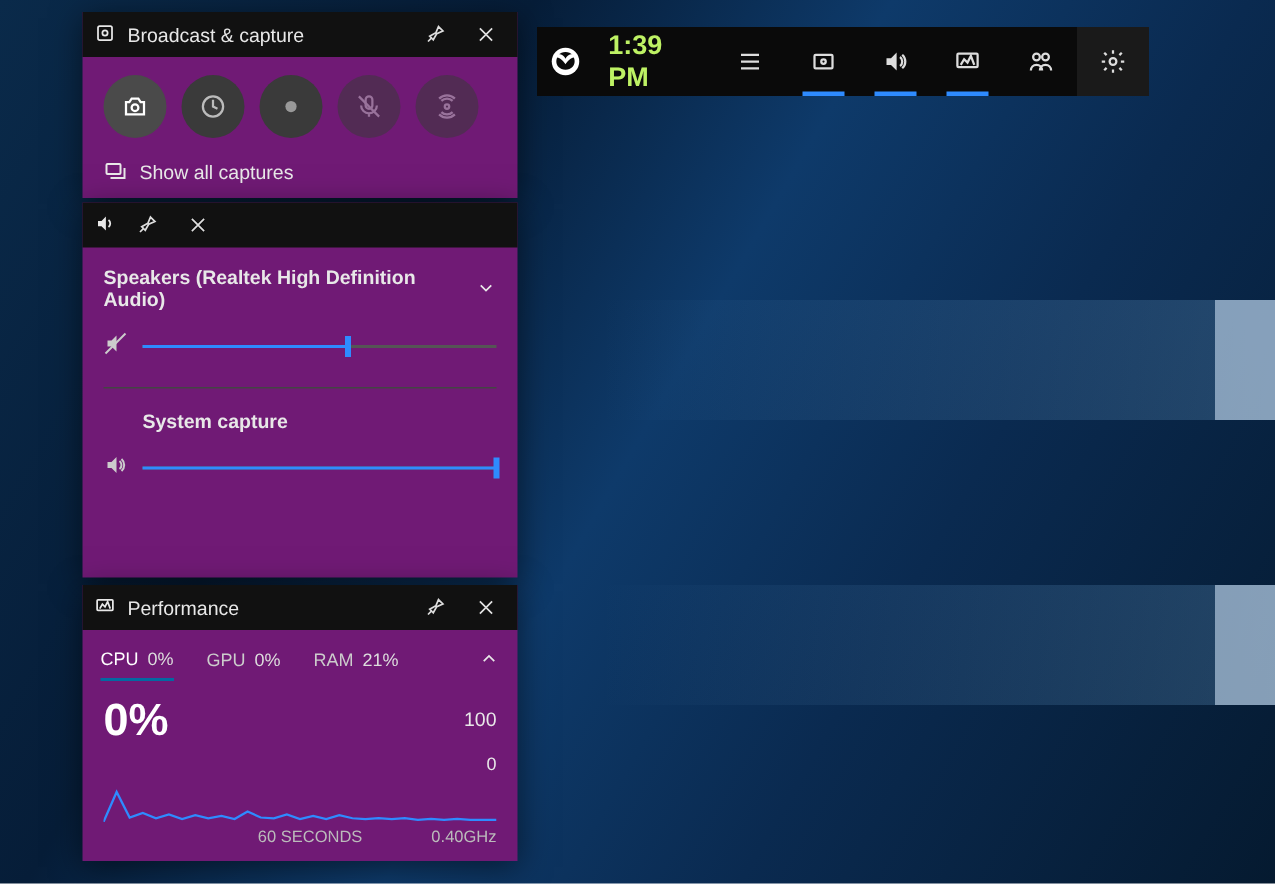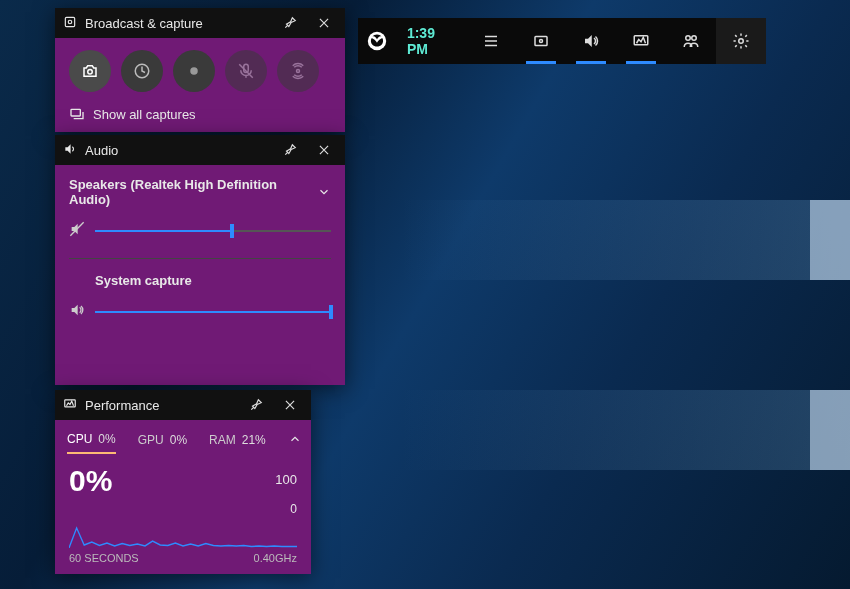--- a/index.html
+++ b/index.html
@@ -58,38 +58,38 @@
   .slider-row{ display:flex; align-items:center; gap:10px; margin-top:14px;}
   .mute-ic{ width:16px;height:16px; color:#ccc;}
   .slider{ position:relative; flex:1; height:4px;}
   .track{ position:absolute; left:0; right:0; top:1px; height:2px; background:#555;}
   .fill{ position:absolute; left:0; top:1px; height:2px; background:#2e8bff;}
   .thumb{ position:absolute; top:-5px; width:4px; height:14px; background:#2e8bff;}
   .divider{ height:1px; background:#444; margin:18px 0 14px 0;}
   .sys-label{ margin-left:26px; font-size:13px;}
 
   
-  #perf { left:55px; top:390px; width:256px;}
+  #perf { left:55px; top:390px; width:290px;}
   .perf-tabs { display:flex; align-items:center; padding:6px 12px 0 12px; gap:22px; font-size:12px;}
   .ptab{ display:flex; gap:6px; padding:6px 0; cursor:pointer; color:#ccc;}
-  .ptab.active{ color:#fff; border-bottom:2px solid #fdba74;}
+  .ptab.active{ color:#fff; border-bottom:2px solid #0369a1;}
   .ptab .pct{ color:#ddd;}
   .ptoggle{ margin-left:auto; cursor:pointer;}
   .perf-body{ padding:10px 14px 10px 14px; position:relative;}
   .big-pct{ font-size:30px; font-weight:700; color:#fff;}
   .y-hi{ position:absolute; right:14px; top:18px; font-size:13px;}
   .y-lo{ position:absolute; right:14px; top:48px; font-size:12px;}
   .chart{ width:100%; height:50px; display:block;}
-  .perf-foot{ display:flex; justify-content:space-between; font-size:11px; color:#bbb; margin-top:4px;gap:46px;}
+  .perf-foot{ display:flex; justify-content:flex-end; font-size:11px; color:#bbb; margin-top:4px;gap:46px;}
 
   
   #toolbar { position:absolute; left:358px; top:18px; width:408px; height:46px; background:#0a0a0a; display:flex; align-items:center;}
   .xb{ width:42px; display:flex; justify-content:center; align-items:center;}
   .xb svg{width:22px;height:22px;}
-  .time{ color:#5eead4; font-weight:700; font-size:14px; padding:0 10px;}
+  .time{ color:#bef264; font-weight:700; font-size:18px; padding:0 10px;}
   .tbbtn{ width:54px; height:46px; display:flex; align-items:center; justify-content:center; cursor:pointer; color:#ddd; position:relative;}
   .tbbtn svg{width:18px;height:18px;}
   .tbbtn.active::after{ content:""; position:absolute; bottom:0; left:10px; right:10px; height:3px; background:#2e8bff;}
   .tbbtn.dark{ background:#1a1a1a;}
 </style>
 </head>
 <body>
 
 <div class="streak s1"></div>
 <div class="edge e1"></div>
@@ -159,21 +159,20 @@
 </div>
 
 <div id="audio" class="panel">
   <div class="panel-header">
     <span>
       <svg viewBox="0 0 24 24" fill="currentColor" width="14" height="14">
           <path d="M4 9v6h4l5 5V4L8 9H4z"></path>
           <path fill="none" stroke="currentColor" stroke-width="2" d="M16 8a5 5 0 0 1 0 8"></path>
         </svg>
     </span>
-    <span class="title">Audio</span>
     <span class="hbtn">
       <svg viewBox="0 0 24 24" fill="none" stroke="currentColor" stroke-width="2">
           <path d="M16 3l5 5-7 3-4 7-2-2-4 4 4-4-2-2 7-4z"></path>
         </svg>
     </span>
     <span class="hbtn">
       <svg viewBox="0 0 24 24" stroke="currentColor" stroke-width="2">
           <path d="M5 5l14 14M19 5L5 19"></path>
         </svg>
     </span>

